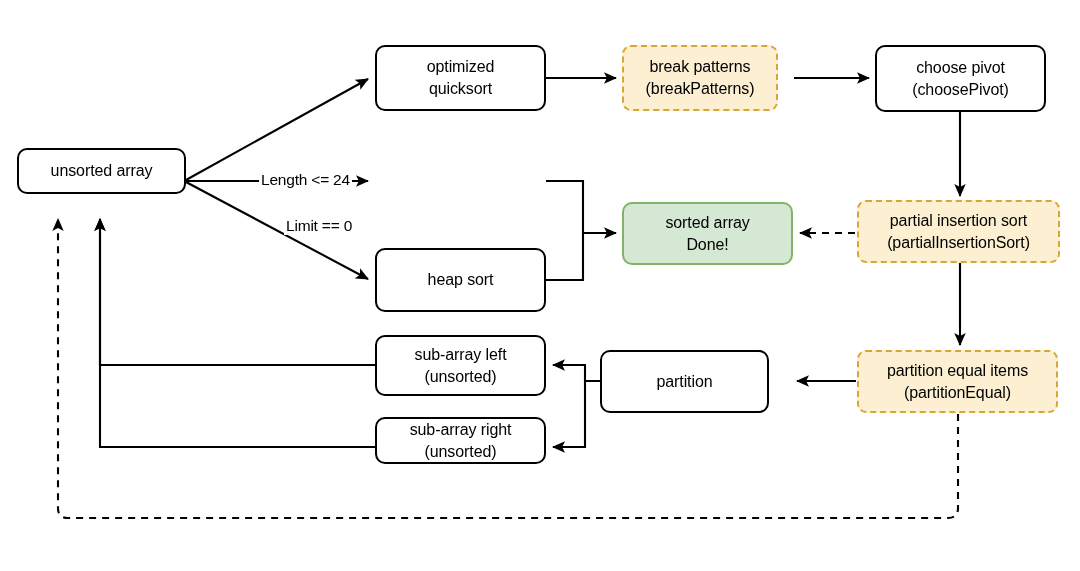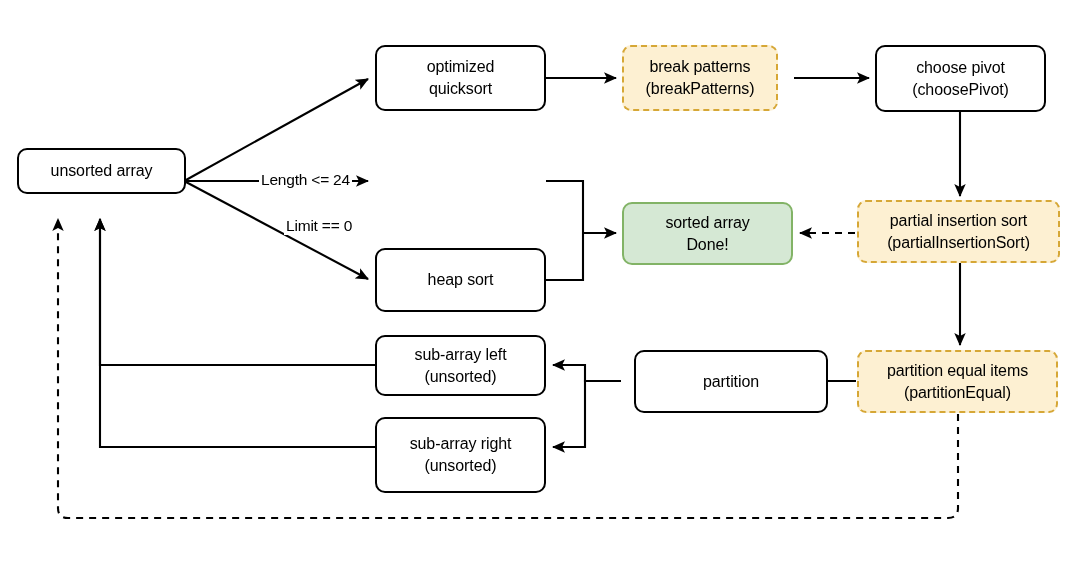--- a/index.html
+++ b/index.html
@@ -164,34 +164,34 @@
     </div>
   </div>
 
   <div class="node accent" style="left:857px; top:350px; width:201px; height:63px;">
     <div class="lines">
       <span>partition equal items</span><br>
       <span>(partitionEqual)</span>
     </div>
   </div>
 
-  <div class="node plain" style="left:634px; top:350px; width:194px; height:63px;">
+  <div class="node plain" style="left:600px; top:350px; width:169px; height:63px;">
     <div class="lines">
       <span>partition</span>
     </div>
   </div>
 
   <div class="node plain" style="left:375px; top:335px; width:171px; height:61px;">
     <div class="lines">
       <span>sub-array left</span><br>
       <span>(unsorted)</span>
     </div>
   </div>
 
-  <div class="node plain" style="left:375px; top:417px; width:171px; height:76px;">
+  <div class="node plain" style="left:375px; top:417px; width:171px; height:47px;">
     <div class="lines">
       <span>sub-array right</span><br>
       <span>(unsorted)</span>
     </div>
   </div>
 
   <div class="edge-label" style="left:215px; top:171px;">Length &lt;= 24</div>
 
   <div class="edge-label" style="left:240px; top:217px;">Limit == 0</div>
 

